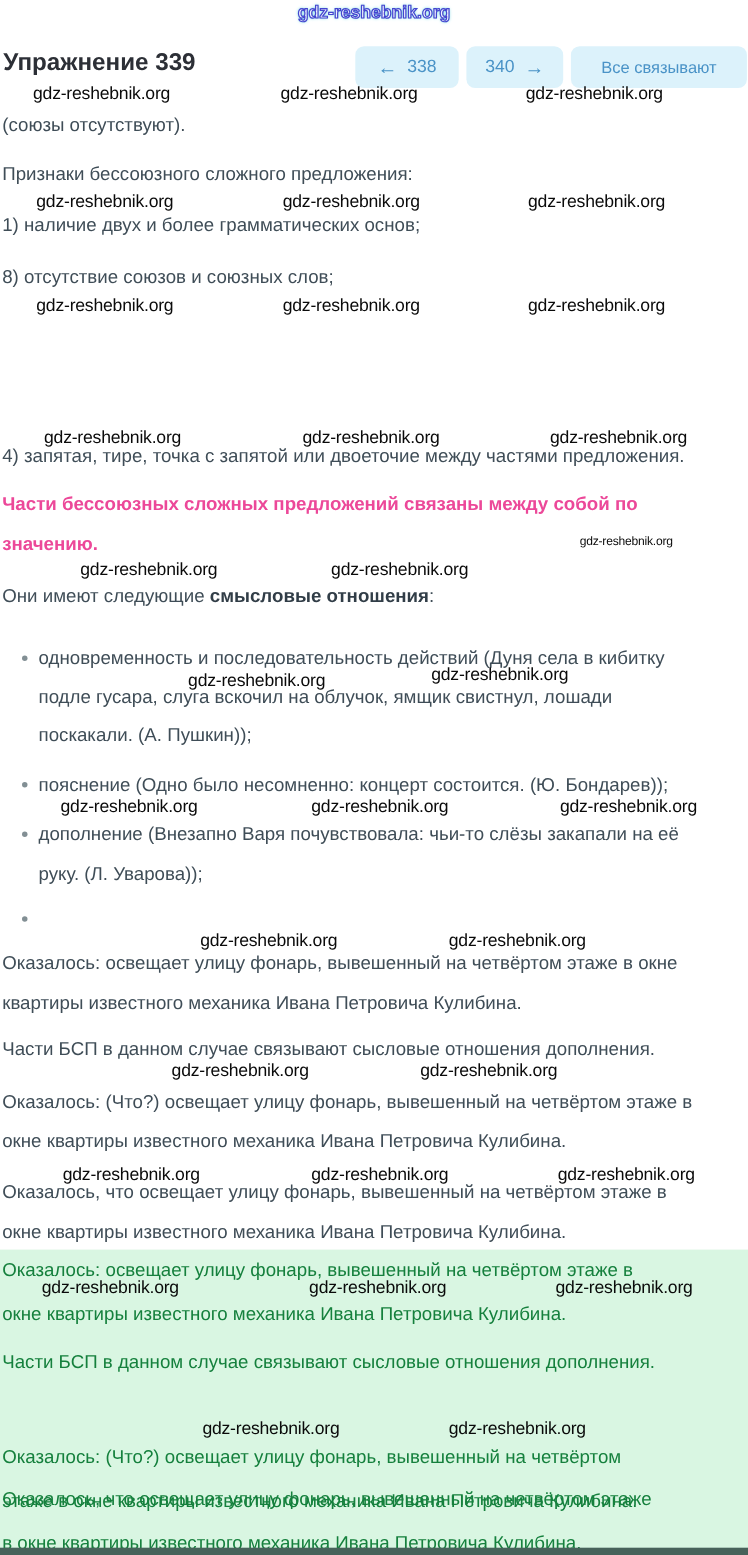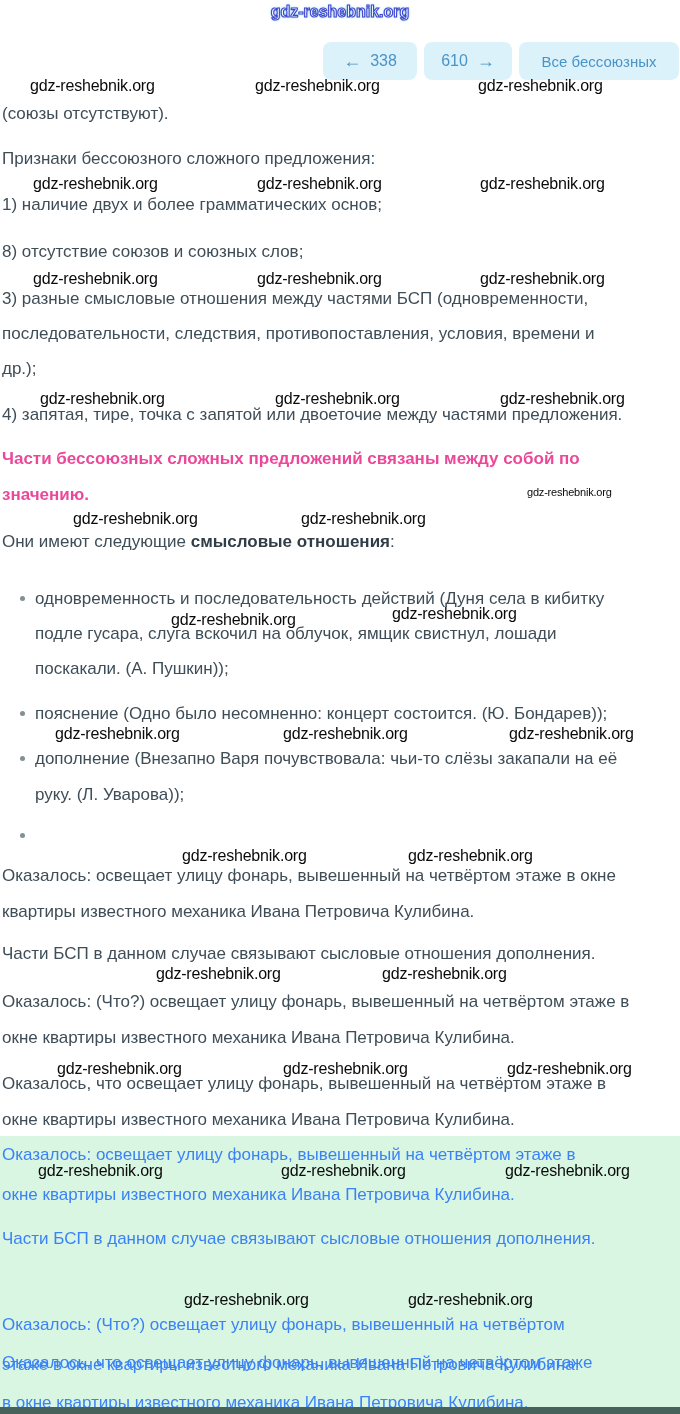--- a/index.html
+++ b/index.html
@@ -32,43 +32,44 @@
   .lh36 { line-height:36px; }
   .boldp { font-weight:700; color:#ec4899; width:620px; }
   .b { font-weight:700; color:#313d47; }
   .li { left:35px; width:628px; }
   .bullet-dot { position:absolute; width:5px; height:5px; border-radius:50%;
                 background:#828f94; }
 
   
   .green-box { position:absolute; left:0; top:1136px; width:680px; height:278px;
                background:#d9f6e2; }
-  .gp { color:#3b82f6; line-height:40px; }
+  .gp { color:#15803d; line-height:40px; }
   .g1 { width:612px; } .g3 { width:600px; } .g4 { width:618px; }
   .footer-bar { position:absolute; left:0; top:1407px; width:680px; height:7px;
                 background:#47625a; }
 </style>
 </head>
 <body>
 
 <div class="page">
 
   <div class="wm-top">gdz-reshebnik.org</div>
 
+  <div class="h1">Упражнение 339</div>
   <div class="nav">
     <button class="btn btn-prev">
       <span class="arrow">←</span>
       <span>338</span>
     </button>
     <button class="btn btn-next">
-      <span>610</span>
+      <span>340</span>
       <span class="arrow">→</span>
     </button>
     <button class="btn btn-all">
-      <span>Все бессоюзных</span>
+      <span>Все связывают</span>
     </button>
   </div>
 
   <span class="wm" style="top:78px;left:30px">gdz-reshebnik.org</span>
   <span class="wm" style="top:78px;left:255px">gdz-reshebnik.org</span>
   <span class="wm" style="top:78px;left:478px">gdz-reshebnik.org</span>
 
   <div class="p" style="top:141px">Признаки бессоюзного сложного предложения:</div>
   <div class="p" style="top:96px">(союзы отсутствуют).</div>
 
@@ -76,23 +77,20 @@
   <span class="wm" style="top:176px;left:257px">gdz-reshebnik.org</span>
   <span class="wm" style="top:176px;left:480px">gdz-reshebnik.org</span>
 
   <div class="p" style="top:187px">1) наличие двух и более грамматических основ;</div>
   <div class="p" style="top:234px">8) отсутствие союзов и союзных слов;</div>
 
   <span class="wm" style="top:271px;left:33px">gdz-reshebnik.org</span>
   <span class="wm" style="top:271px;left:257px">gdz-reshebnik.org</span>
   <span class="wm" style="top:271px;left:480px">gdz-reshebnik.org</span>
 
-  <div class="p" style="top:281px">3) разные смысловые отношения между частями БСП (одновременности,
-последовательности, следствия, противопоставления, условия, времени и
-др.);</div>
 
   <span class="wm" style="top:391px;left:40px">gdz-reshebnik.org</span>
   <span class="wm" style="top:391px;left:275px">gdz-reshebnik.org</span>
   <span class="wm" style="top:391px;left:500px">gdz-reshebnik.org</span>
 
   <div class="p" style="top:397px">4) запятая, тире, точка с запятой или двоеточие между частями предложения.</div>
 
   <div class="p lh36 boldp" style="top:441px">Части бессоюзных сложных предложений связаны между собой по
 значению.</div>
   <span class="wm wm-small" style="top:487px;left:527px">gdz-reshebnik.org</span>

